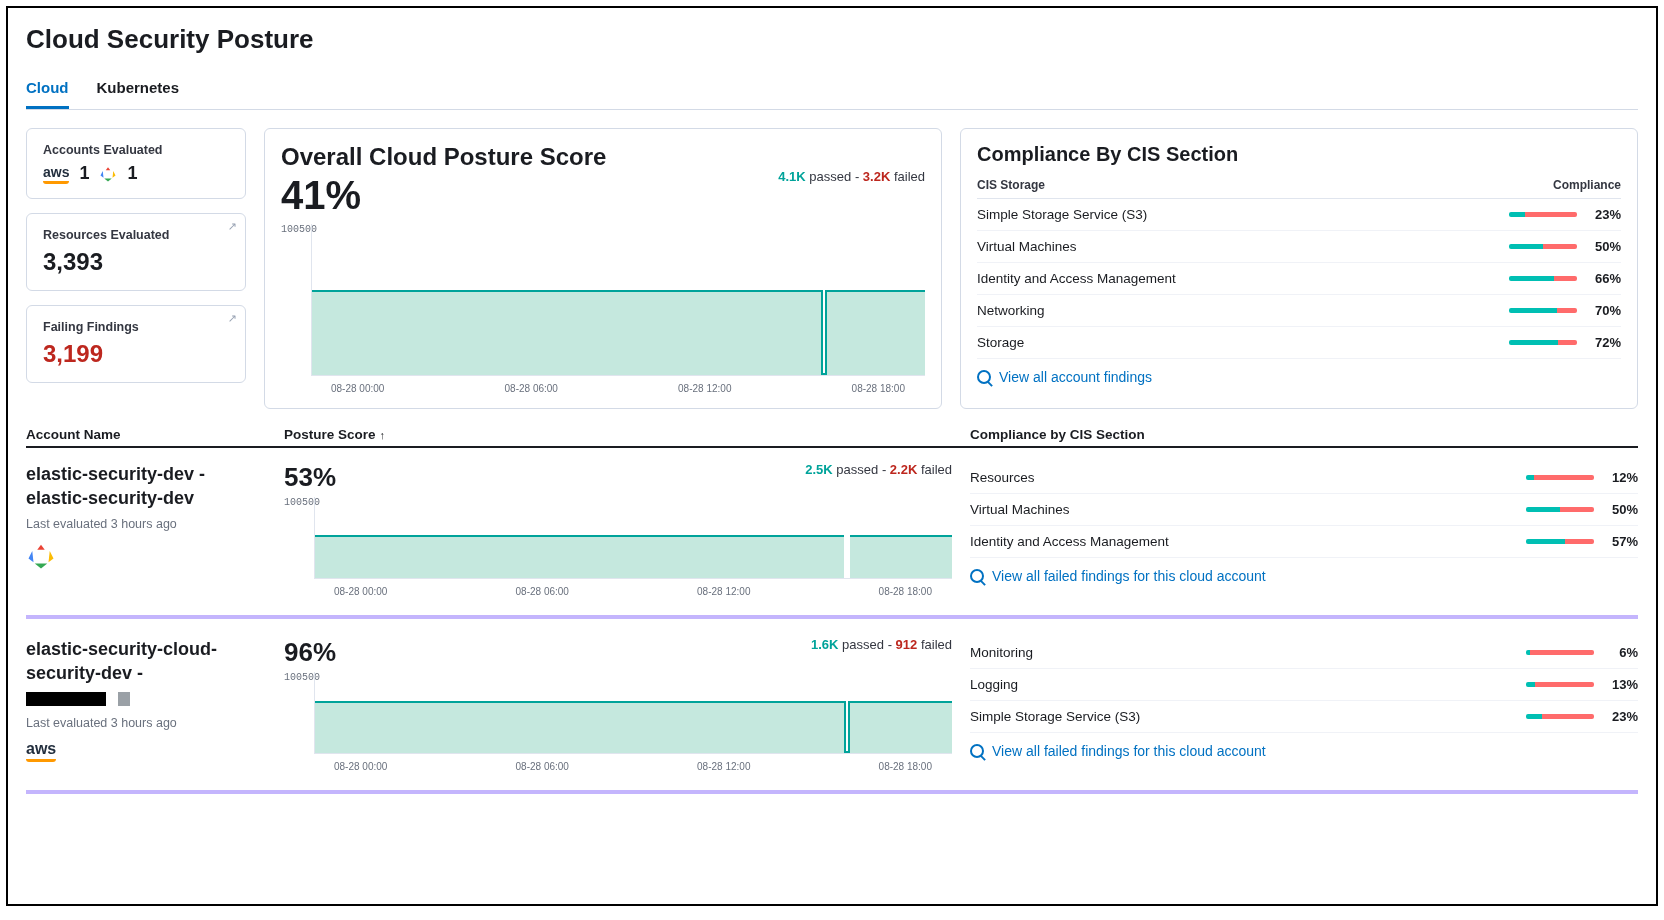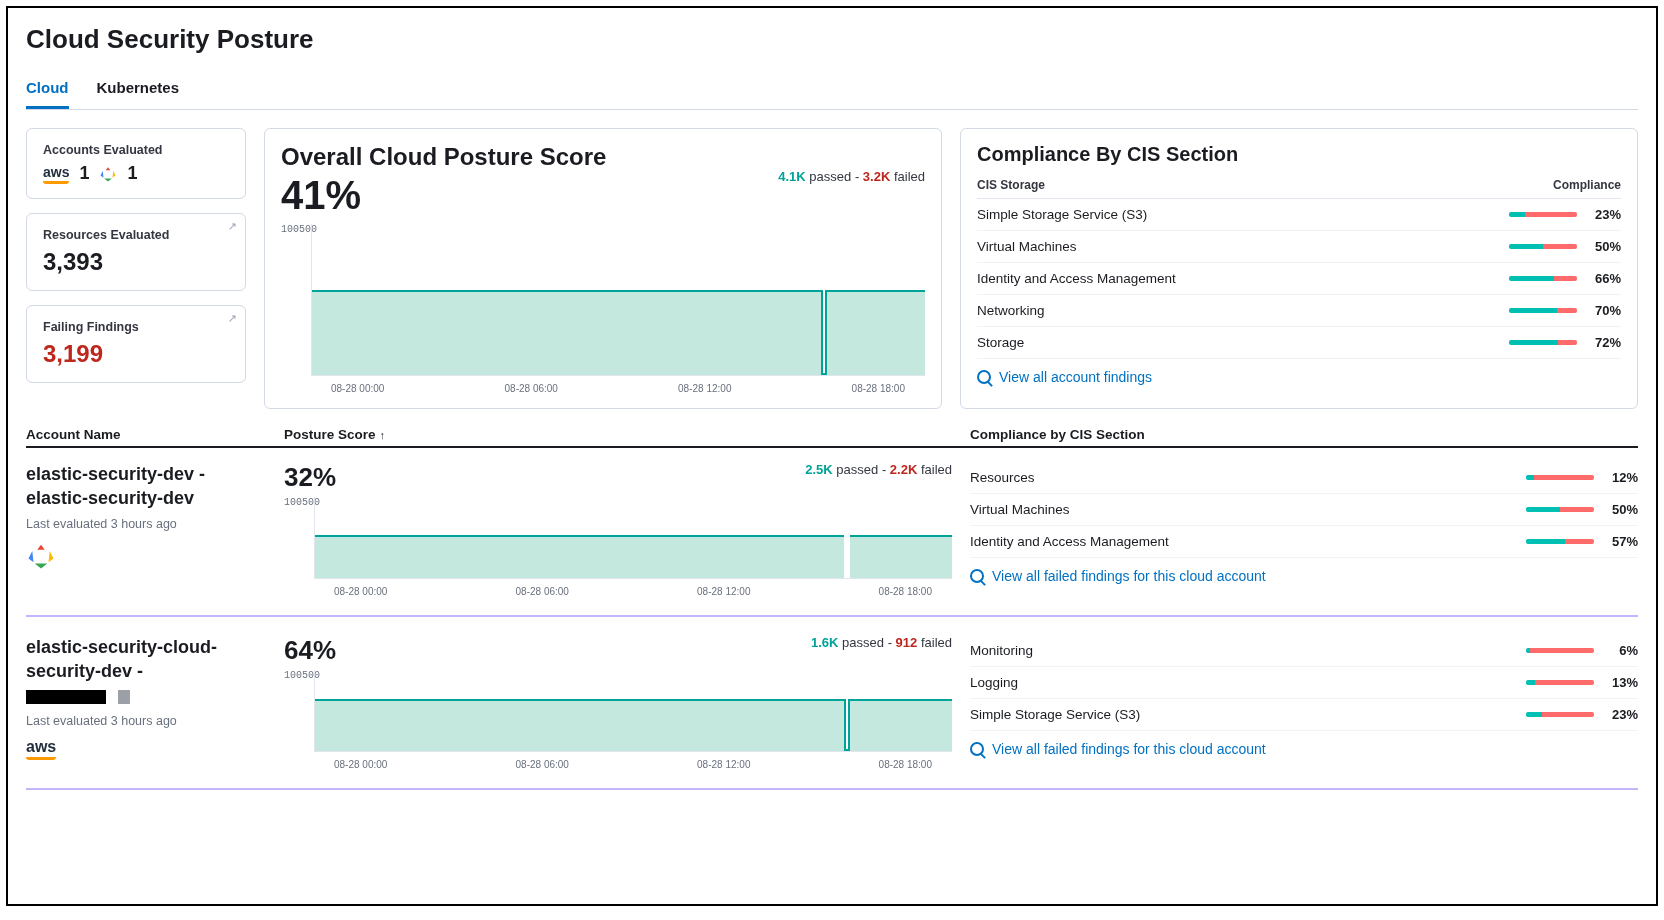--- a/index.html
+++ b/index.html
@@ -40,21 +40,21 @@
 .cis-right { display:flex; align-items:center; gap:10px; }
 .bar { width:68px; height:5px; display:flex; border-radius:2px; overflow:hidden; }
 .bar .pass { background:#00bfb3; }
 .bar .fail { background:#ff6b6b; }
 .cis-pct { font-size:13px; font-weight:700; width:34px; text-align:right; }
 .view-link { display: flex; align-items: center; gap: 8px; color: #0071c2; font-size: 14px; font-weight: 500; margin-top: 10px; cursor: pointer; }
 .mag-icon { width:14px; height:14px; border:2px solid #0071c2; border-radius:50%; position:relative; }
 .mag-icon::after{content:"";position:absolute;width:6px;height:2px;background:#0071c2;bottom:-3px;right:-4px;transform:rotate(45deg);}
 .table-head { display:grid; grid-template-columns: 240px 1fr 1fr; gap:18px; font-size:13.5px; font-weight:700; border-bottom:2px solid #1a1c21; padding-bottom:4px; margin-bottom:14px; }
 .sort-arrow { font-size:11px; margin-left:4px; }
-.acct-row { display:grid; grid-template-columns: 240px 1fr 1fr; gap:18px; border-bottom:2px solid #c4b5fd; padding-bottom:18px; margin-bottom:18px; }
+.acct-row { display:grid; grid-template-columns: 240px 1fr 1fr; gap:18px; border-bottom:4px solid #c4b5fd; padding-bottom:18px; margin-bottom:18px; }
 .acct-name { font-size:18px; font-weight:700; line-height:1.35; }
 .acct-sub { font-size:12.5px; color:#69707d; margin-top:6px; }
 .acct-score { font-size:26px; font-weight:800; }
 .score-head{display:flex;justify-content:space-between;align-items:flex-start;}
 .aws-logo { font-family: Arial; font-weight:700; font-size:14px; color:#232f3e; position:relative; display:inline-block; }
 .aws-logo::after{content:"";display:block;height:3px;border-radius:0 0 6px 6px;background:#ff9900;margin-top:1px;}
 .aws-logo.big{font-size:16px;margin-top:10px;}
 .gcp-svg { width:18px; height:18px; }
 .gcp-svg.big { width:30px; height:30px; margin-top:10px; }
 .redact { display:inline-block; background:#000; height:14px; }
@@ -200,21 +200,21 @@
       <div class="acct-sub">Last evaluated 3 hours ago</div>
       <svg class="gcp-svg big" viewBox="0 0 24 24">
           <path fill="#ea4335" d="M12 3l3 4h-6z"></path>
           <path fill="#4285f4" d="M5 8l-3 6 4 3z"></path>
           <path fill="#fbbc04" d="M19 8l3 6-4 3z"></path>
           <path fill="#34a853" d="M7 18h10l-5 4z"></path>
         </svg>
     </div>
     <div>
       <div class="score-head">
-        <div class="acct-score">32%</div>
+        <div class="acct-score">53%</div>
         <div class="passfail">
           <span class="pf-pass">2.5K</span> <span>passed</span><span> - </span><span class="pf-fail">2.2K</span> <span>failed</span>
         </div>
       </div>
       <div class="chart-wrap small">
         <div class="y-axis">
             <span>100</span>
             <span>50</span>
             <span>0</span>
           </div>
@@ -273,21 +273,21 @@
       <div class="acct-name">elastic-security-cloud-security-dev -</div>
       <div style="margin-top:6px;">
         <span class="redact" style="width:80px;"></span>
         <span class="redact" style="width:12px;margin-left:8px;background:#9aa0a6;"></span>
       </div>
       <div class="acct-sub">Last evaluated 3 hours ago</div>
       <span class="aws-logo big">aws</span>
     </div>
     <div>
       <div class="score-head">
-        <div class="acct-score">64%</div>
+        <div class="acct-score">96%</div>
         <div class="passfail">
           <span class="pf-pass">1.6K</span> <span>passed</span><span> - </span><span class="pf-fail">912</span> <span>failed</span>
         </div>
       </div>
       <div class="chart-wrap small">
         <div class="y-axis">
             <span>100</span>
             <span>50</span>
             <span>0</span>
           </div>

